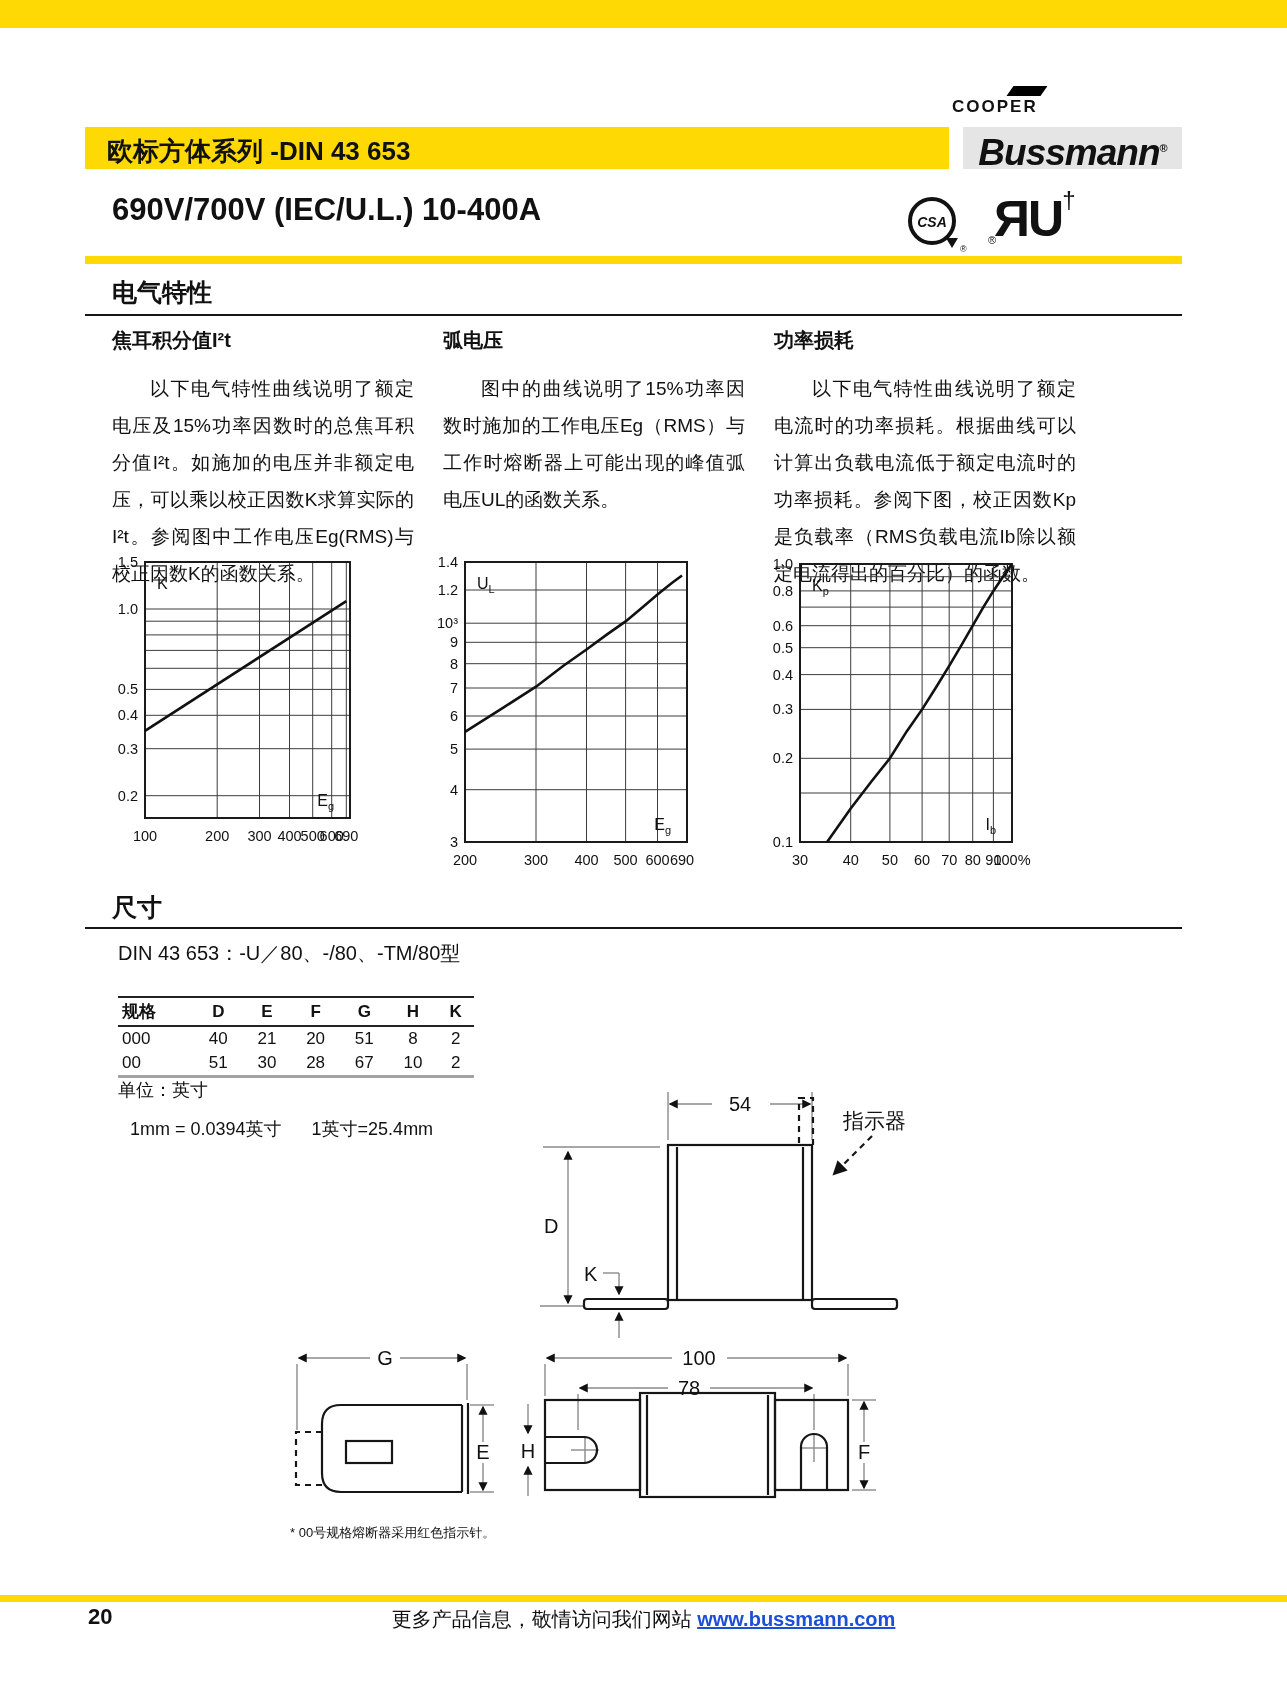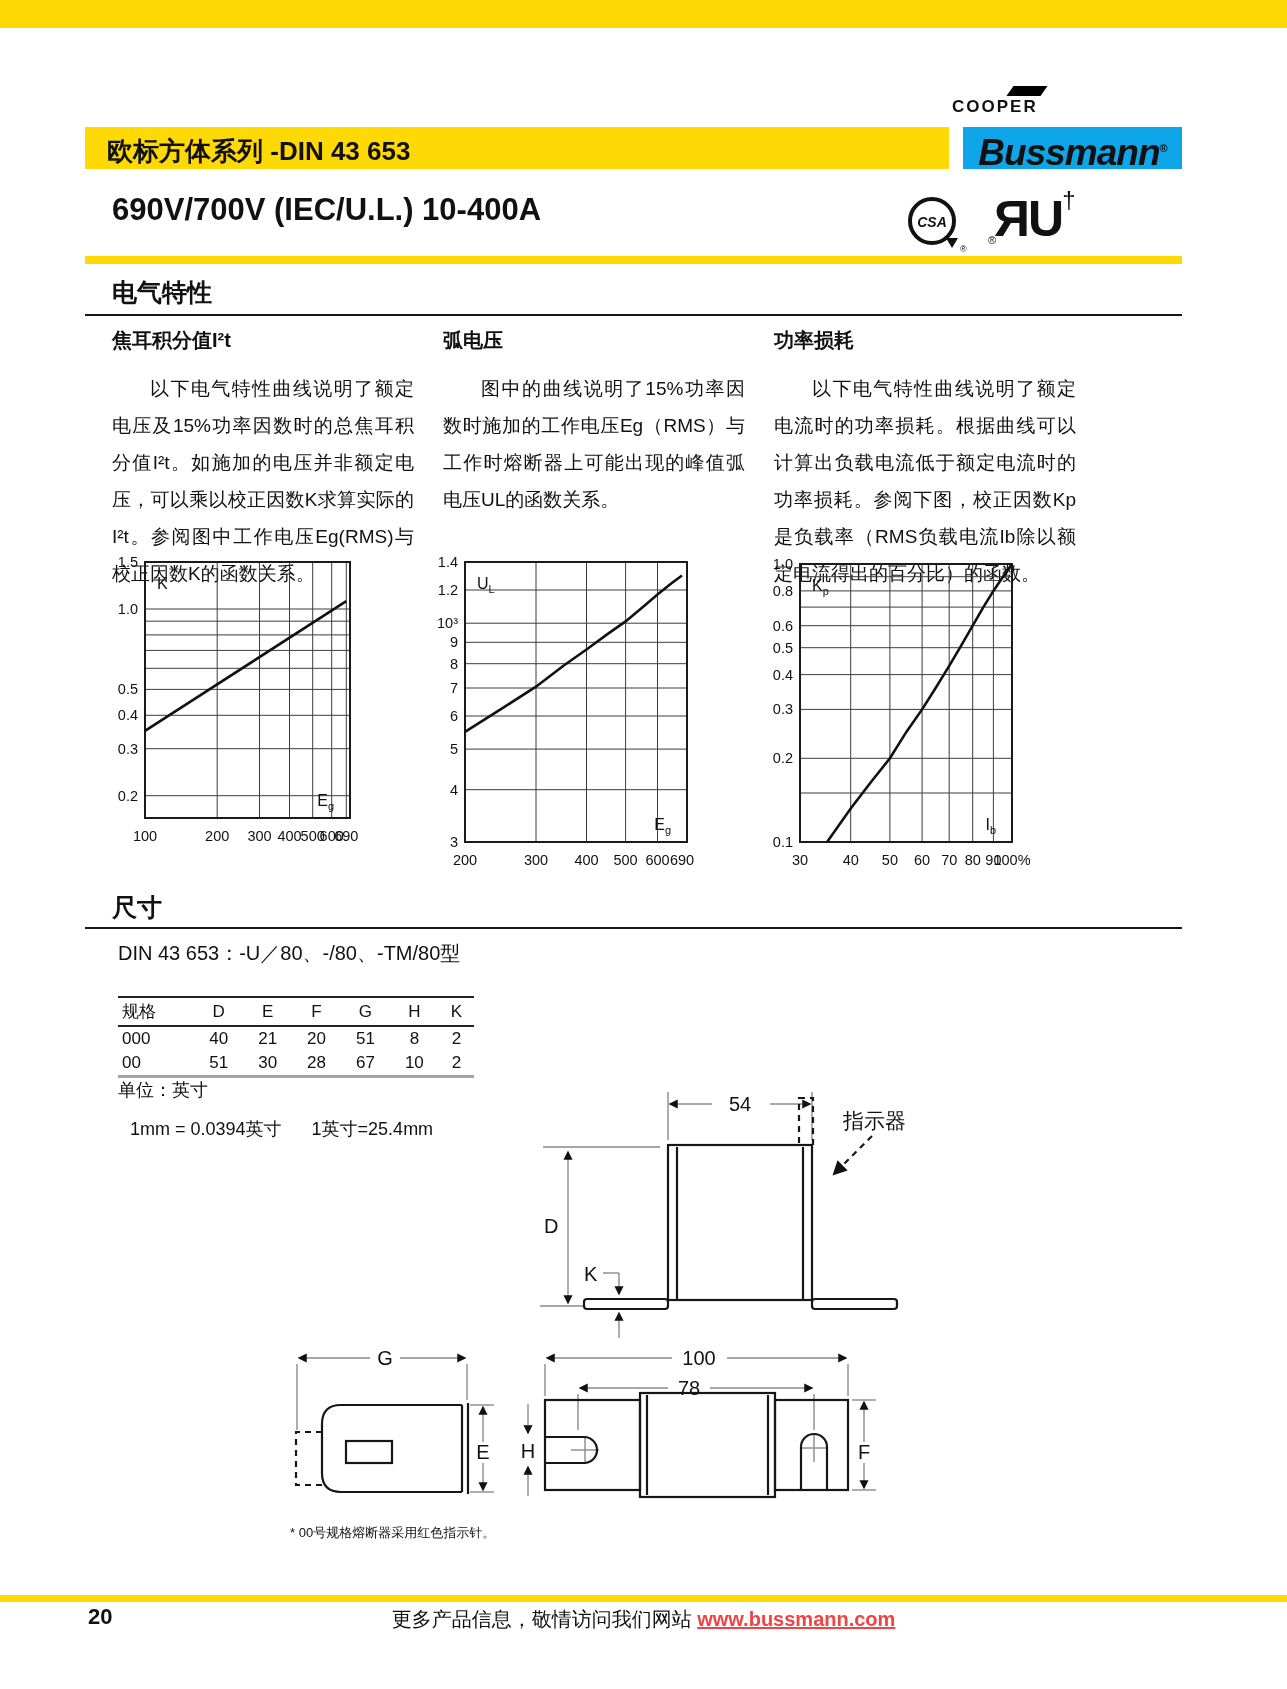--- a/index.html
+++ b/index.html
@@ -24,49 +24,49 @@
   .sec-rule{position:absolute;left:85px;width:1097px;height:2px;background:#161616;}
   .cols{position:absolute;left:112px;top:327px;width:995px;display:flex;}
   .col{width:302px;margin-right:29px;}
   .col h3{margin:0 0 16px 0;font-size:20px;font-weight:bold;}
   .col p{margin:0;font-size:19px;line-height:37px;text-align:justify;text-indent:2em;}
   .chart{position:absolute;}
   .drawing{position:absolute;left:0;top:1020px;}
   .dims-sub{position:absolute;left:118px;top:940px;margin:0;font-size:20px;}
   table.dim{position:absolute;left:118px;top:996px;width:356px;border-collapse:collapse;font-size:17px;}
   table.dim th,table.dim td{padding:2px 4px;text-align:center;font-weight:normal;}
-  table.dim th{font-weight:normal;}
+  table.dim th{font-weight:bold;}
   table.dim th:first-child,table.dim td:first-child{text-align:left;}
   table.dim thead tr{border-top:2px solid #222;border-bottom:2px solid #222;}
   table.dim tbody tr:last-child{border-bottom:3px solid #a3a3a3;}
   .units{position:absolute;left:118px;top:1078px;margin:0;font-size:18px;}
   .conv{position:absolute;left:118px;top:1105px;margin:12px;font-size:18px;white-space:pre;}
   .footnote{position:absolute;left:290px;top:1524px;margin:0;font-size:13px;}
   .footer-rule{position:absolute;left:0;top:1595px;width:1287px;height:7px;}
   .pageno{position:absolute;left:88px;top:1604px;font-size:22px;font-weight:bold;}
   .foot{position:absolute;left:0;top:1606px;width:1287px;text-align:center;font-size:20px;}
-  .foot a{color:#ef4444;text-decoration:underline;font-weight:bold;}
+  .foot a{color:#1d4ed8;text-decoration:underline;font-weight:bold;}
   svg text{font-family:"Liberation Sans","DejaVu Sans",sans-serif;}
 </style>
 </head>
 <body>
 
 <div class="page">
 
   <div class="topbar accent" style="background: rgb(255, 217, 3);"></div>
 
   <div class="cooper">
     <span class="flag"></span>
     <span class="word">COOPER</span>
   </div>
 
   <div class="band-left accent" style="background: rgb(255, 217, 3);">
     <span>欧标方体系列 -DIN 43 653</span>
   </div>
-  <div class="band-right accent" style="background: #0ea5e9;">
+  <div class="band-right accent" style="background: #e5e5e5;">
     <span class="brand"><span>Bussmann</span><sup>®</sup></span>
   </div>
 
   <h1 class="page-title">690V/700V (IEC/U.L.)   10-400A</h1>
 
   <svg class="csa" width="62" height="60">
     <circle cx="26" cy="27" r="22" fill="none" stroke="#111" stroke-width="4"></circle>
     <text x="26" y="33" text-anchor="middle" font-size="14" font-weight="bold" font-style="italic" fill="#111">CSA</text>
     <polygon points="40,44 52,44 46,54" fill="#111"></polygon>
     <text x="54" y="58" font-size="9" fill="#111">®</text>

